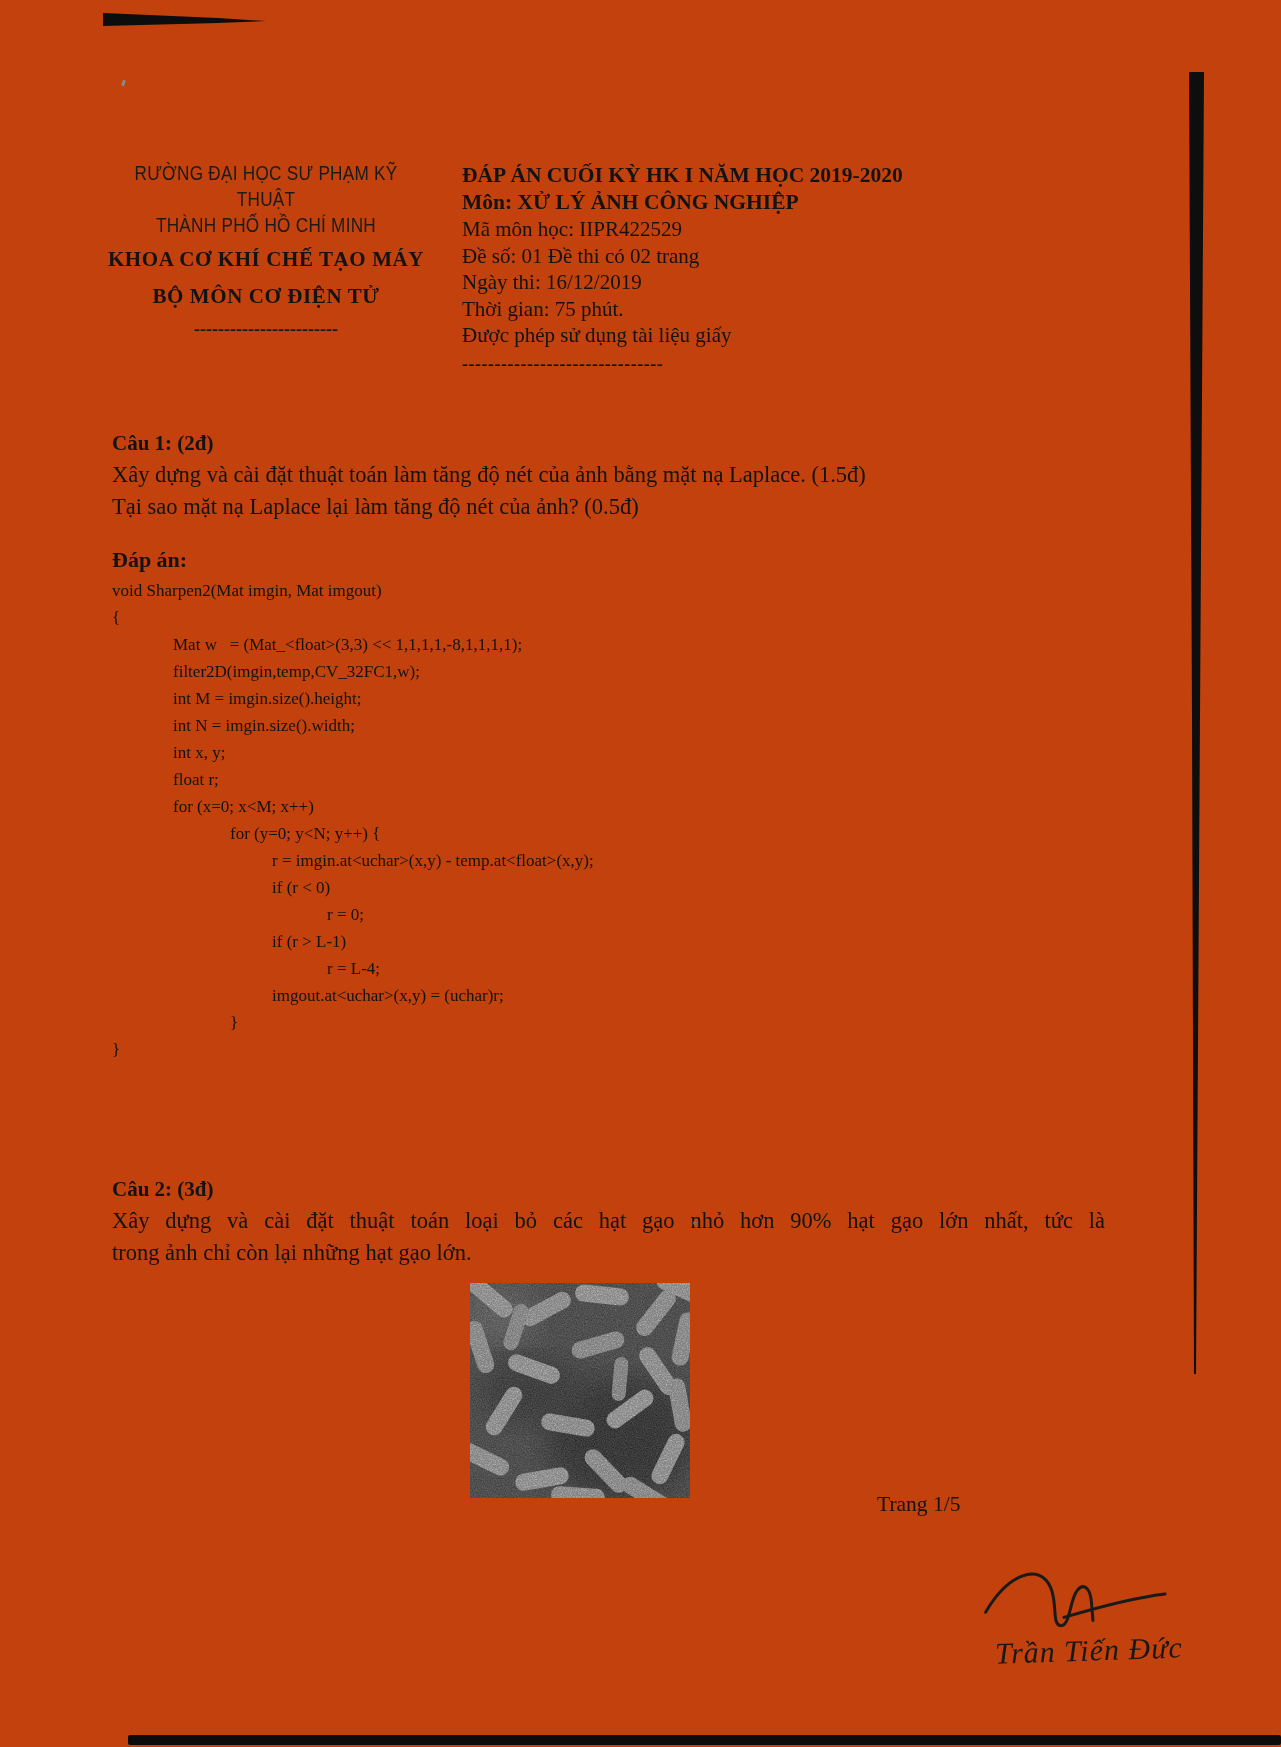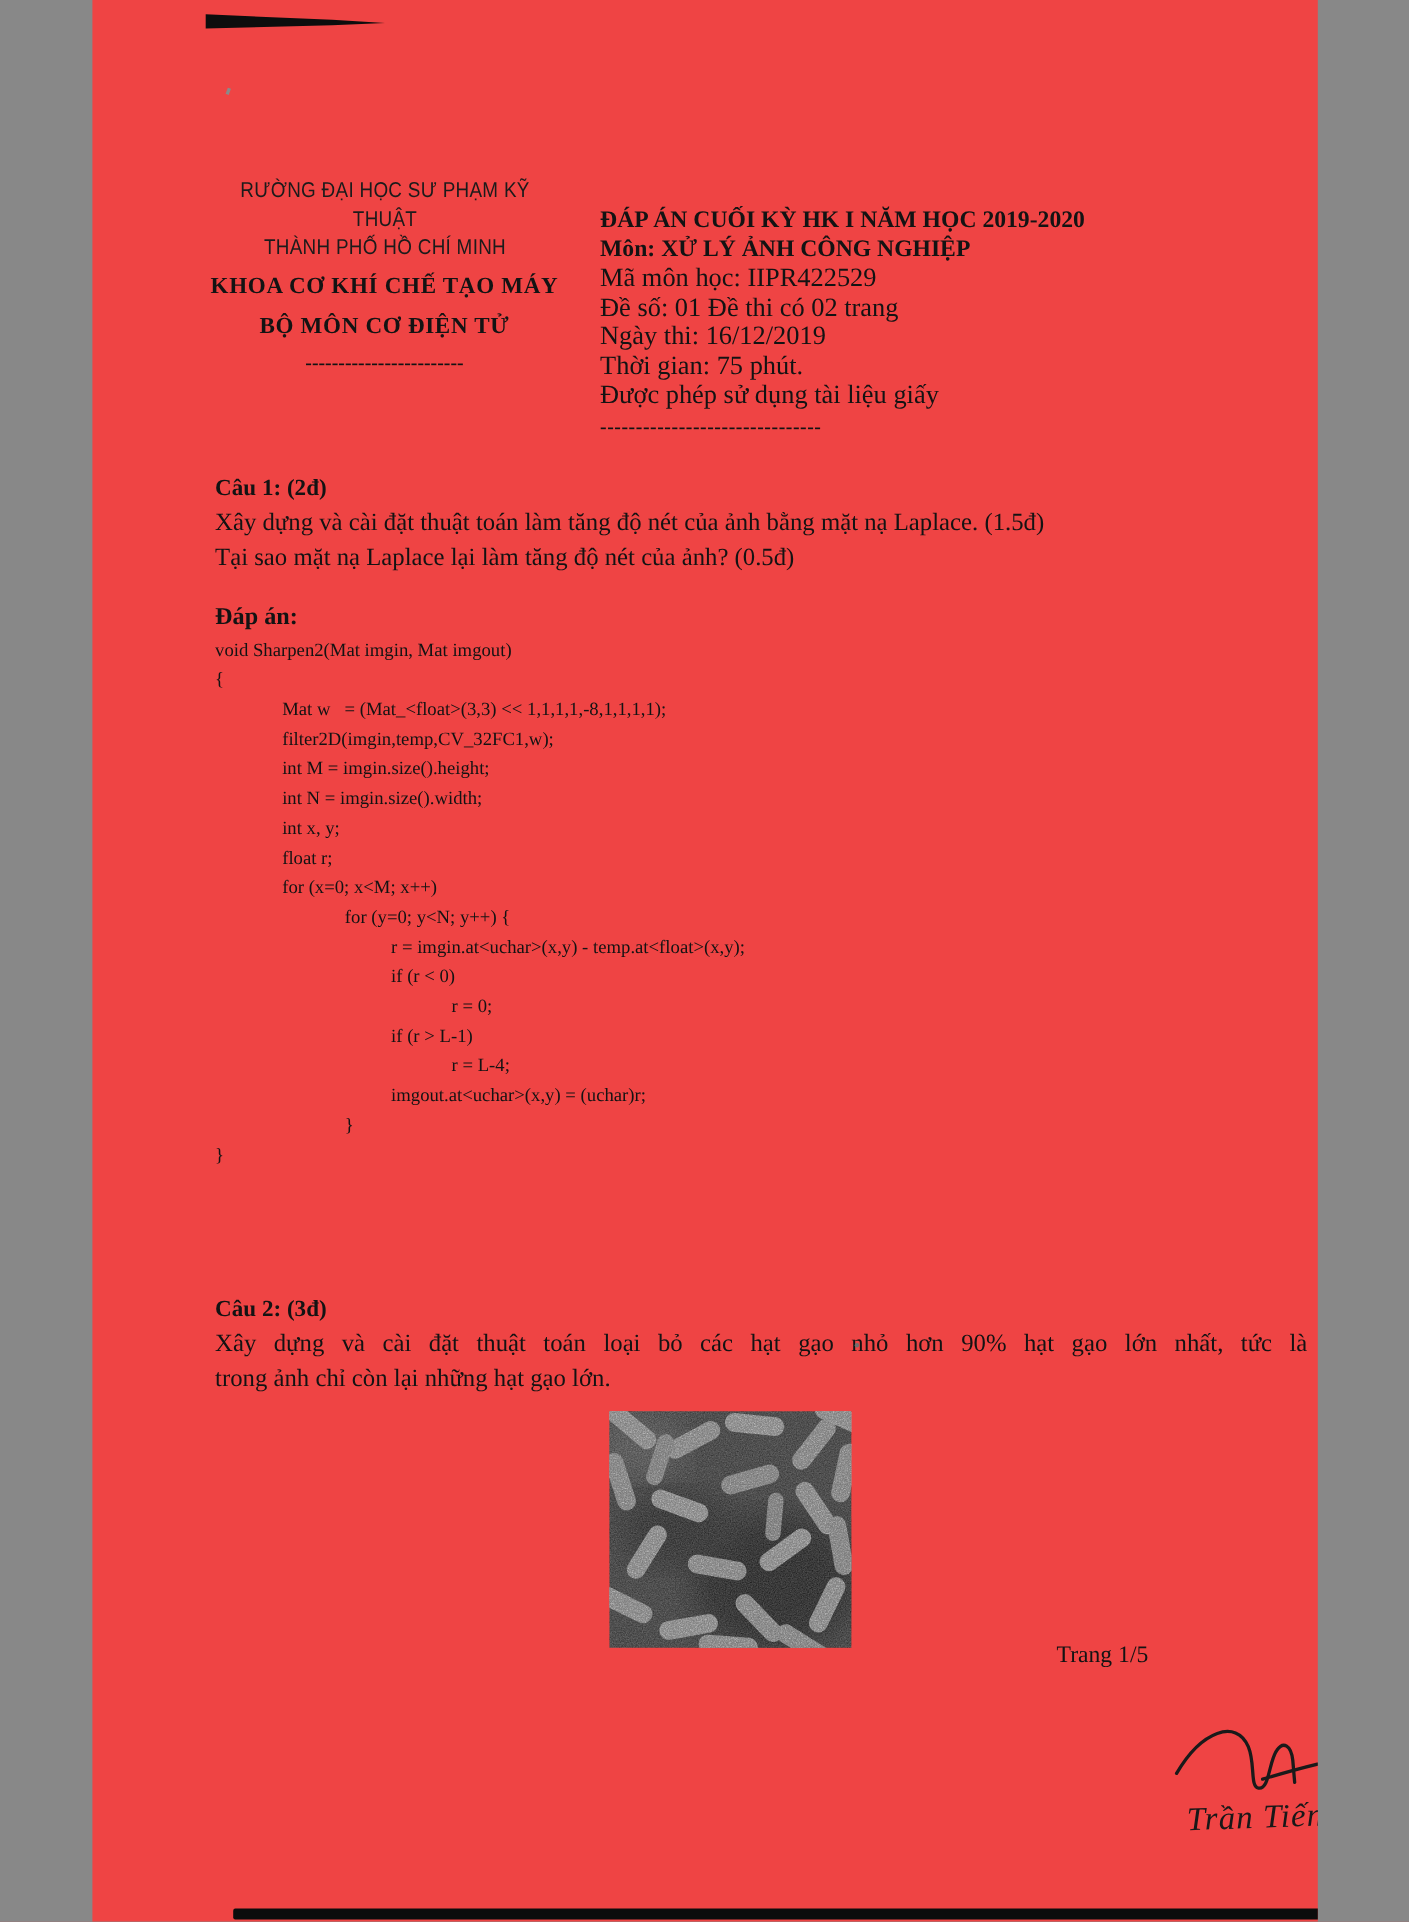--- a/index.html
+++ b/index.html
@@ -1,38 +1,38 @@
 <!DOCTYPE html>
 <html lang="vi"><head>
 <meta charset="utf-8">
 <style>
   html,body{margin:0;padding:0;background:#888;}
   .page{
-    position:relative;width:1114px;height:1747px;margin:0 auto;
-    background:#ef4444;color:#131313;overflow:hidden;
+    position:relative;width:1281px;height:1747px;margin:0 auto;
+    background:#c2410c;color:#131313;overflow:hidden;
     font-family:"Liberation Serif", serif;
   }
   
   .wedge{position:absolute;left:98px;top:6px;width:180px;height:24px;}
   .vbar{position:absolute;left:1182px;top:64px;width:28px;height:1318px;}
   .bbar{position:absolute;left:128px;top:1735px;width:1153px;height:10px;background:#0c0c0c;border-radius:2px;}
   .speck{position:absolute;background:#8a8a8a;}
   .speck1{left:122px;top:80px;width:3px;height:6px;transform:rotate(20deg);}
   .speck2{left:693px;top:1221px;width:4px;height:4px;border-radius:50%;background:#6f6f6f;}
   
   .hl{position:absolute;left:82px;top:160px;width:368px;text-align:center;}
   .hl1{font-family:"Liberation Sans", sans-serif;font-size:19.5px;line-height:26px;
        transform:scaleX(.88);transform-origin:50% 50%;letter-spacing:.3px;color:#1b1b1b;}
   .hl3{font-size:21px;font-weight:bold;margin-top:9px;letter-spacing:.6px;}
   .hl4{font-size:21px;font-weight:bold;margin-top:12px;letter-spacing:.6px;}
   .hldiv{margin-top:13px;font-weight:bold;font-size:18px;letter-spacing:0;line-height:14px;}
   
-  .hr{position:absolute;left:462px;top:162px;width:480px;margin-top:24px;}
+  .hr{position:absolute;left:462px;top:162px;width:480px;}
   .hrt{font-size:21.5px;font-weight:bold;line-height:27px;}
-  .hrl{font-size:24px;line-height:26.5px;}
+  .hrl{font-size:21px;line-height:26.5px;}
   .hrdiv{font-size:18px;font-weight:bold;margin-top:5px;letter-spacing:.5px;}
   
   .qh{font-size:21px;font-weight:bold;line-height:31px;}
   .qt{font-size:22.5px;line-height:31.5px;}
   .q1{position:absolute;left:112px;top:428px;width:1010px;}
   .ah{position:absolute;left:112px;top:547px;font-size:22px;font-weight:bold;}
   .code{position:absolute;left:112px;top:577px;width:900px;}
   .code-line{font-size:17px;line-height:27px;white-space:pre;}
   .q2{position:absolute;left:112px;top:1174px;width:1010px;}
   .j{width:993px;text-align:justify;text-align-last:justify;}

